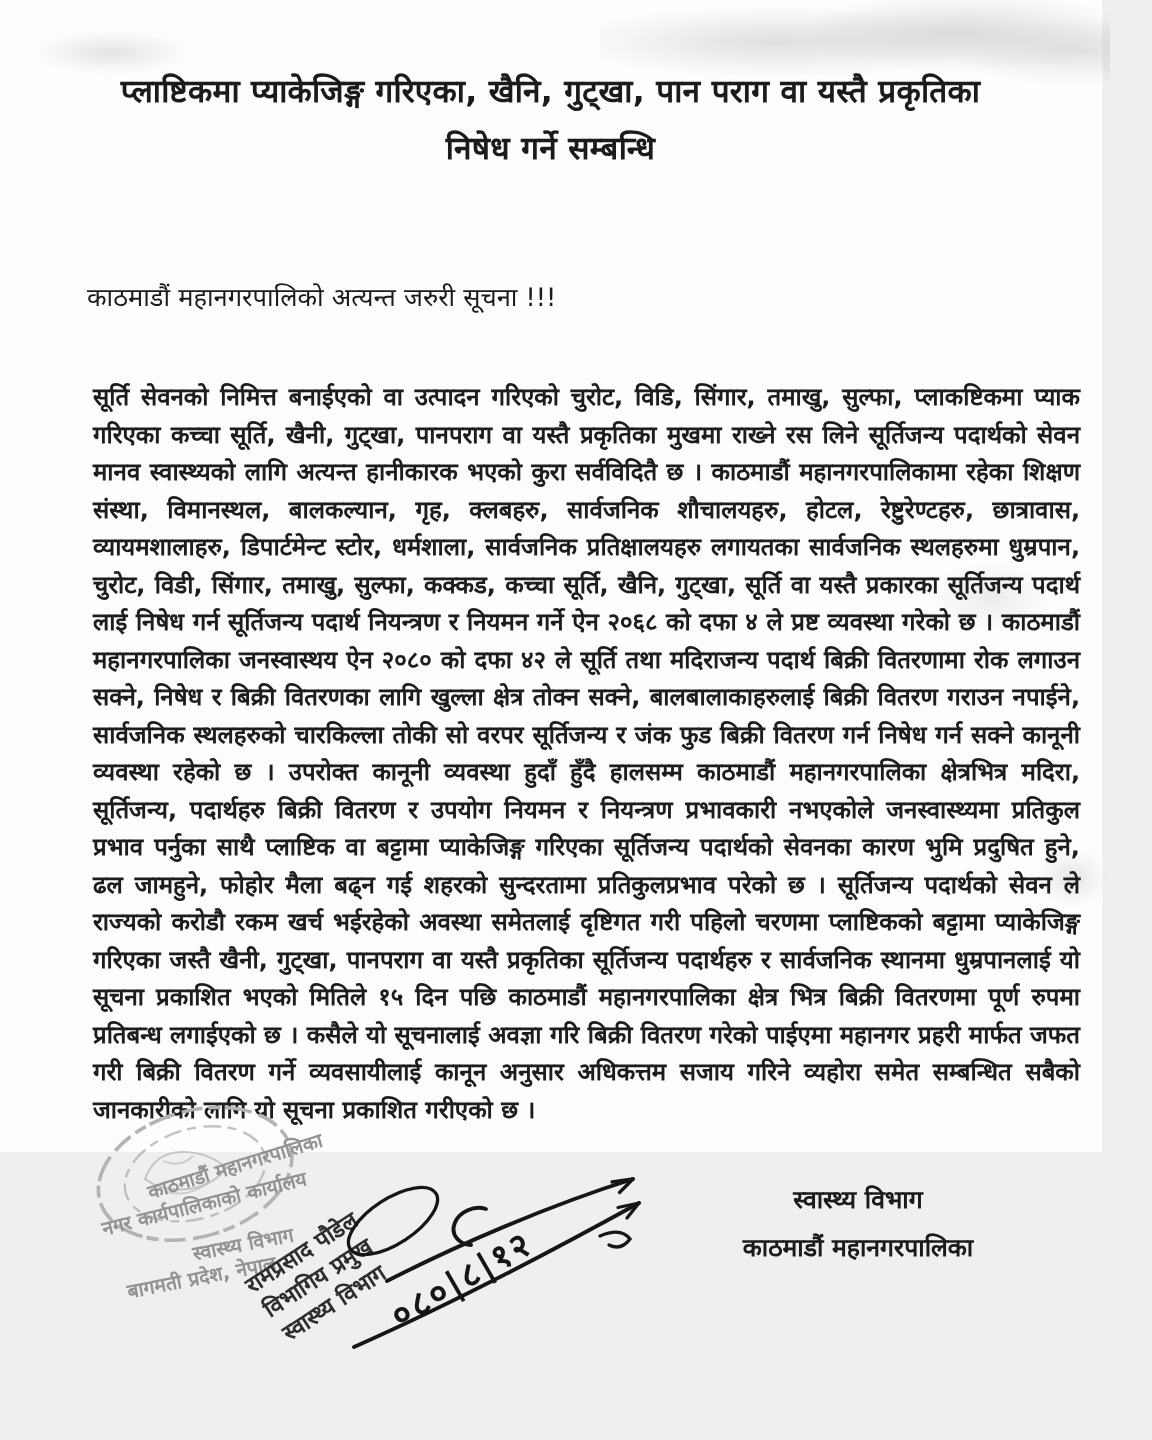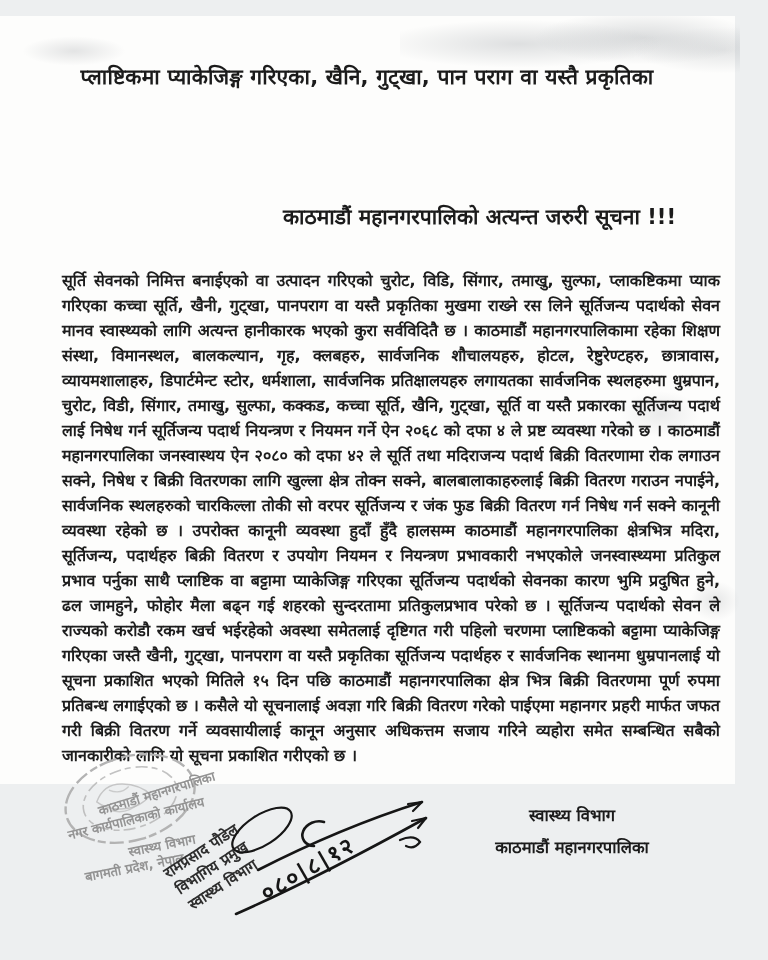--- a/index.html
+++ b/index.html
@@ -4,21 +4,21 @@
 <style>
   * { margin: 0; padding: 0; box-sizing: border-box; }
   html, body { width: 768px; height: 960px; overflow: hidden; }
   body {
     background: #edeff0;
     font-family: "DejaVu Sans", "Liberation Sans", sans-serif;
     color: #1b1b1b;
     position: relative;
   }
   .paper {
-    position: absolute; left: 0; top: 16px; width: 735px; height: 768px;
+    position: absolute; left: 0; top: 0; width: 735px; height: 768px;
     background: #fdfdfc;
   }
   .smudge { position: absolute; pointer-events: none; }
   .sm1 { left: 400px; top: 0; width: 340px; height: 62px;
     background:
       radial-gradient(60% 55% at 35% 45%, rgba(150,155,160,.30), rgba(150,155,160,0) 70%),
       radial-gradient(45% 60% at 72% 35%, rgba(150,155,160,.33), rgba(150,155,160,0) 72%),
       radial-gradient(35% 50% at 95% 55%, rgba(150,155,160,.25), rgba(150,155,160,0) 75%);
   }
   .sm2 { left: 22px; top: 18px; width: 130px; height: 34px;
@@ -28,21 +28,21 @@
   .sm4 { left: 690px; top: 565px; width: 50px; height: 40px;
     background: radial-gradient(closest-side, rgba(160,163,167,.25), rgba(160,163,167,0)); }
 
   .title {
     position: absolute; top: 42px; left: 58px; width: 618px;
     text-align: center; font-weight: 700; font-size: 21px; line-height: 38px;
     letter-spacing: 0.2px;
   }
   .subtitle {
     position: absolute; top: 186px; left: 58px; width: 618px;
-    text-align: right; font-weight: 700; font-size: 21px;
+    text-align: left; font-weight: 400; font-size: 17px;
   }
   .body-text {
     position: absolute; top: 252px; left: 62px; width: 658px;
     font-size: 16px; line-height: 25px; font-weight: 600;
     text-align: justify; color: #1d1d1d;
   }
   .signoff {
     position: absolute; top: 784px; left: 432px; width: 280px;
     text-align: center; font-weight: 600; font-size: 16.5px; line-height: 32px;
   }
@@ -74,20 +74,21 @@
 
 <div class="paper">
 
   <div class="smudge sm1"></div>
   <div class="smudge sm2"></div>
   <div class="smudge sm3"></div>
   <div class="smudge sm4"></div>
 
   <div class="title">
     <div>प्लाष्टिकमा प्याकेजिङ्ग गरिएका, खैनि, गुट्खा, पान पराग वा यस्तै प्रकृतिका</div>
+    <div>निषेध गर्ने सम्बन्धि</div>
   </div>
 
   <div class="subtitle">काठमाडौं महानगरपालिको अत्यन्त जरुरी सूचना !!!</div>
 
   <div class="body-text">सूर्ति सेवनको निमित्त बनाईएको वा उत्पादन गरिएको चुरोट, विडि, सिंगार, तमाखु, सुल्फा, प्लाकष्टिकमा प्याक गरिएका कच्चा सूर्ति, खैनी, गुट्खा, पानपराग वा यस्तै प्रकृतिका मुखमा राख्ने रस लिने सूर्तिजन्य पदार्थको सेवन मानव स्वास्थ्यको लागि अत्यन्त हानीकारक भएको कुरा सर्वविदितै छ । काठमाडौं महानगरपालिकामा रहेका शिक्षण संस्था, विमानस्थल, बालकल्यान, गृह, क्लबहरु, सार्वजनिक शौचालयहरु, होटल, रेष्टुरेण्टहरु, छात्रावास, व्यायमशालाहरु, डिपार्टमेन्ट स्टोर, धर्मशाला, सार्वजनिक प्रतिक्षालयहरु लगायतका सार्वजनिक स्थलहरुमा धुम्रपान, चुरोट, विडी, सिंगार, तमाखु, सुल्फा, कक्कड, कच्चा सूर्ति, खैनि, गुट्खा, सूर्ति वा यस्तै प्रकारका सूर्तिजन्य पदार्थ लाई निषेध गर्न सूर्तिजन्य पदार्थ नियन्त्रण र नियमन गर्ने ऐन २०६८ को दफा ४ ले प्रष्ट व्यवस्था गरेको छ । काठमाडौं महानगरपालिका जनस्वास्थय ऐन २०८० को दफा ४२ ले सूर्ति तथा मदिराजन्य पदार्थ बिक्री वितरणामा रोक लगाउन सक्ने, निषेध र बिक्री वितरणका लागि खुल्ला क्षेत्र तोक्न सक्ने, बालबालाकाहरुलाई बिक्री वितरण गराउन नपाईने, सार्वजनिक स्थलहरुको चारकिल्ला तोकी सो वरपर सूर्तिजन्य र जंक फुड बिक्री वितरण गर्न निषेध गर्न सक्ने कानूनी व्यवस्था रहेको छ । उपरोक्त कानूनी व्यवस्था हुदाँ हुँदै हालसम्म काठमाडौं महानगरपालिका क्षेत्रभित्र मदिरा, सूर्तिजन्य, पदार्थहरु बिक्री वितरण र उपयोग नियमन र नियन्त्रण प्रभावकारी नभएकोले जनस्वास्थ्यमा प्रतिकुल प्रभाव पर्नुका साथै प्लाष्टिक वा बट्टामा प्याकेजिङ्ग गरिएका सूर्तिजन्य पदार्थको सेवनका कारण भुमि प्रदुषित हुने, ढल जामहुने, फोहोर मैला बढ्न गई शहरको सुन्दरतामा प्रतिकुलप्रभाव परेको छ ।  सूर्तिजन्य पदार्थको सेवन ले राज्यको करोडौ रकम खर्च भईरहेको अवस्था समेतलाई दृष्टिगत गरी पहिलो चरणमा प्लाष्टिकको बट्टामा प्याकेजिङ्ग गरिएका जस्तै खैनी, गुट्खा, पानपराग वा यस्तै प्रकृतिका सूर्तिजन्य पदार्थहरु र सार्वजनिक स्थानमा धुम्रपानलाई यो सूचना प्रकाशित भएको मितिले १५ दिन पछि काठमाडौं महानगरपालिका क्षेत्र भित्र बिक्री वितरणमा पूर्ण रुपमा प्रतिबन्ध लगाईएको छ । कसैले यो सूचनालाई अवज्ञा गरि बिक्री वितरण गरेको पाईएमा महानगर प्रहरी मार्फत जफत गरी बिक्री वितरण गर्ने व्यवसायीलाई कानून अनुसार अधिकत्तम सजाय गरिने व्यहोरा समेत सम्बन्धित सबैको जानकारीको लागि यो सूचना प्रकाशित गरीएको छ ।</div>
 
   <div class="signoff">
     <div>स्वास्थ्य विभाग</div>
     <div>काठमाडौं महानगरपालिका</div>
   </div>

